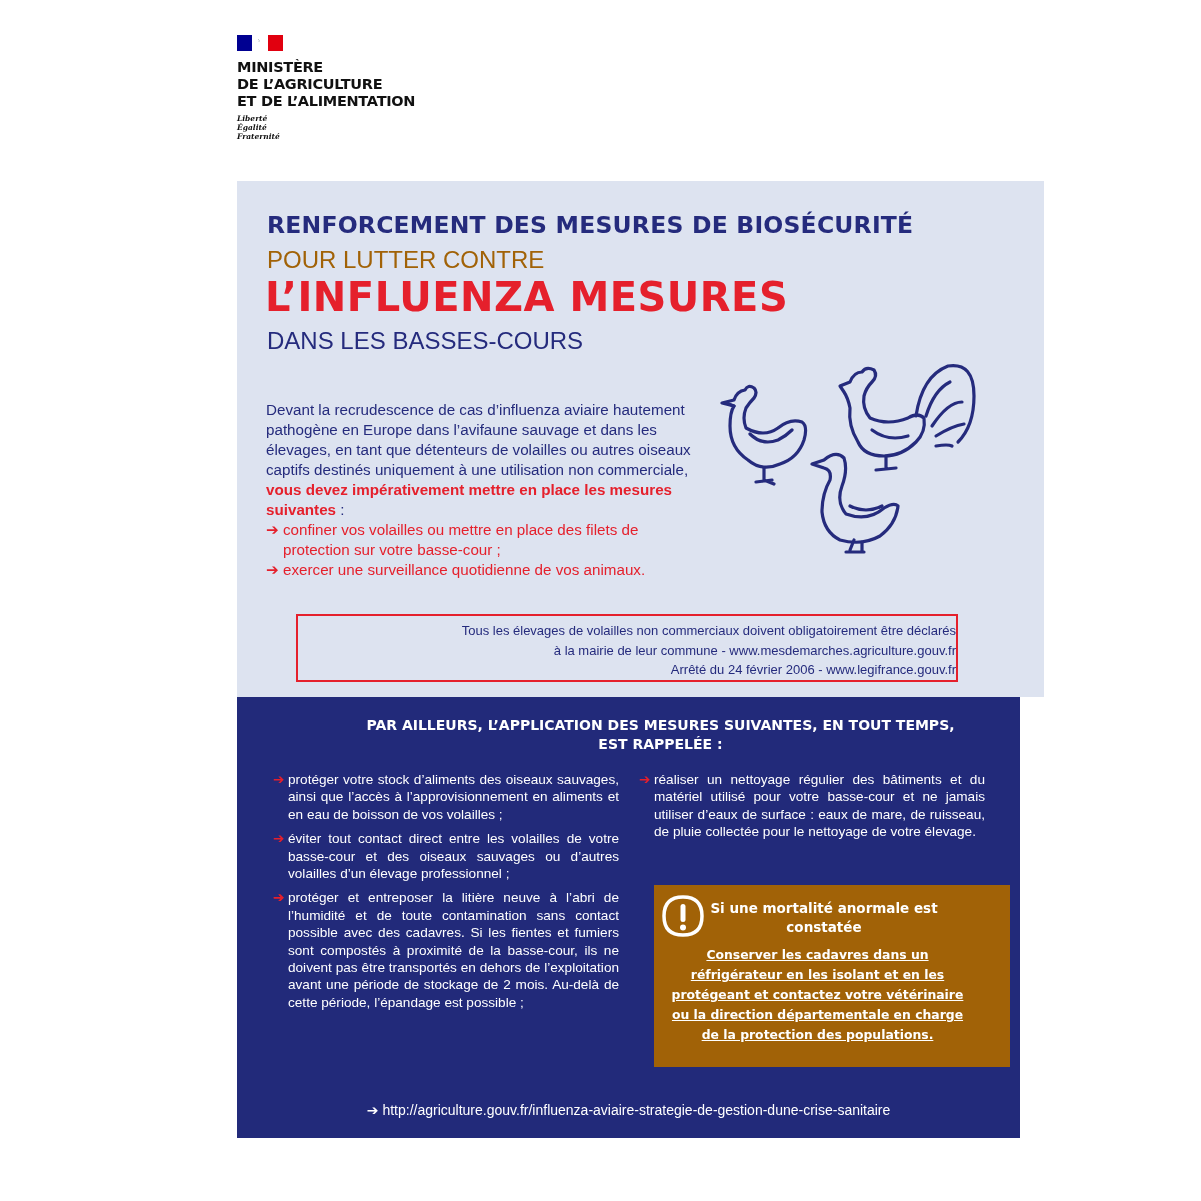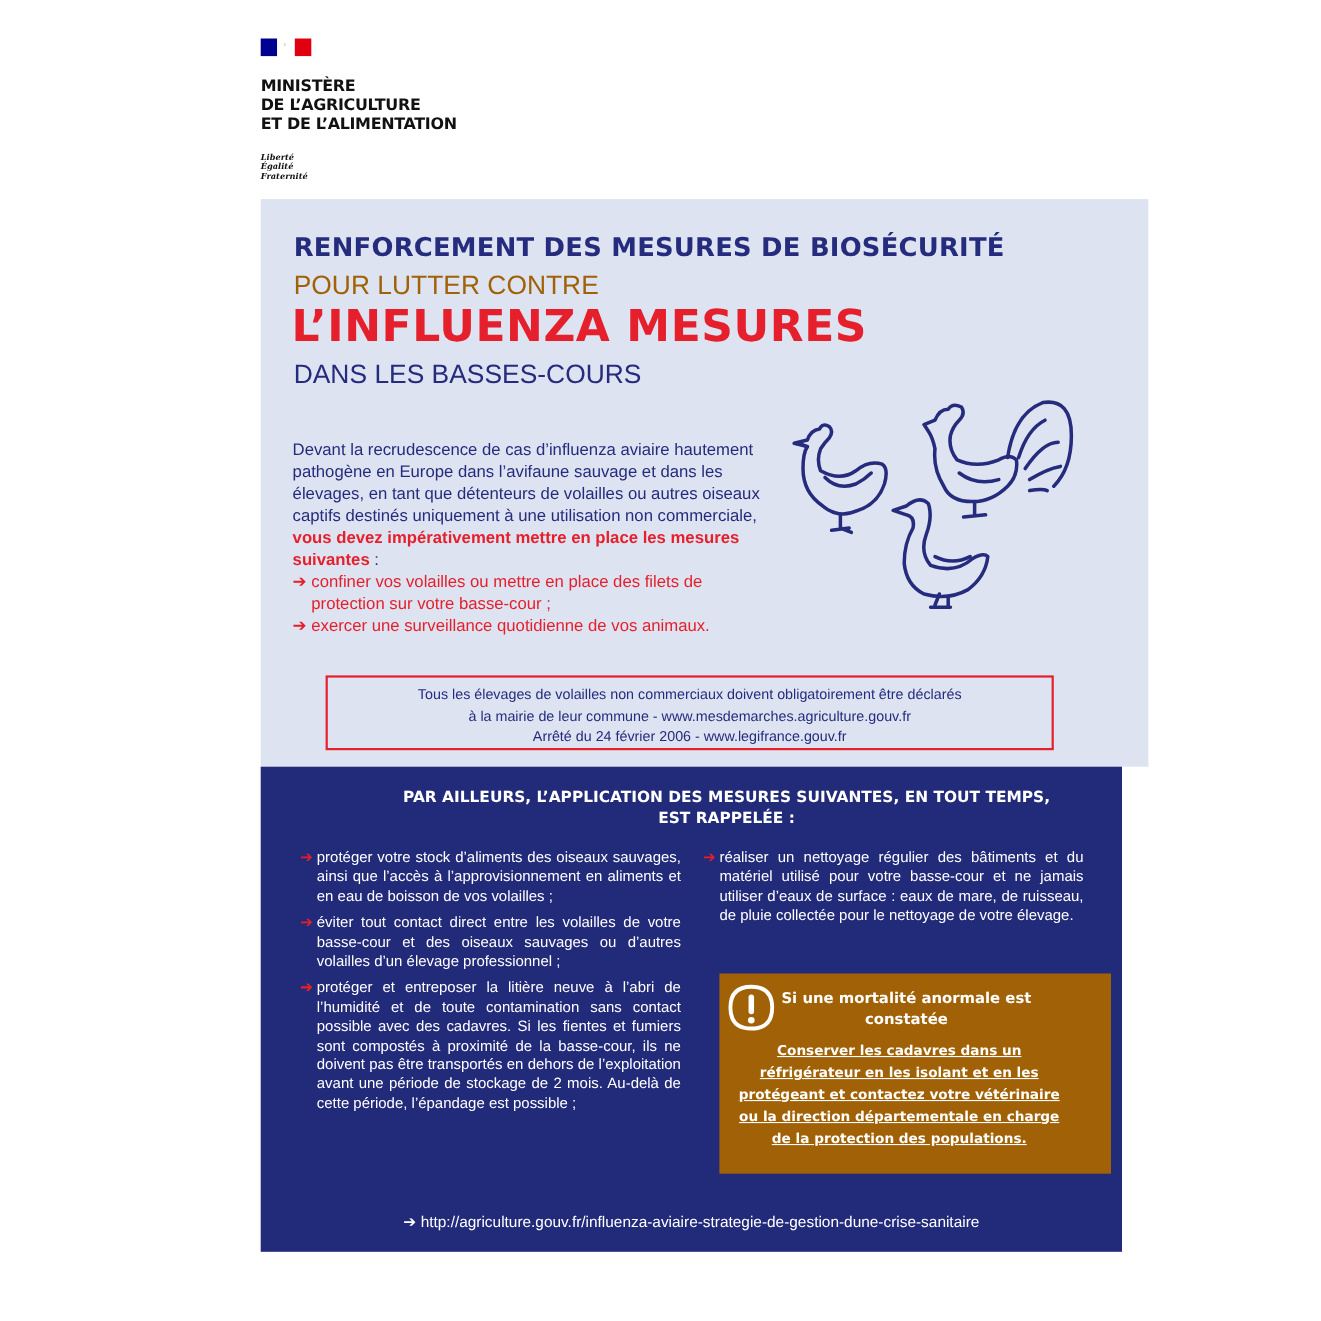--- a/index.html
+++ b/index.html
@@ -4,41 +4,41 @@
 <style>
   html, body { margin:0; padding:0; background:#ffffff; }
   body { width:1201px; height:1201px; position:relative; overflow:hidden; font-family:"Liberation Sans", "DejaVu Sans", sans-serif; }
   .logo { position:absolute; left:237px; top:35px; }
   .flag { display:flex; width:46px; height:16px; }
   .flag .b { flex:1; background:#000091; }
   .flag .w { flex:1; background:#ffffff; }
   .flag .r { flex:1; background:#e1000f; }
   .flag-wrap { position:relative; width:46px; height:16px; }
   .flag-wrap .mar { position:absolute; left:15px; top:0; width:12px; height:16px; }
-  .ministry { margin-top:20px; font-family:"DejaVu Sans", sans-serif; font-weight:bold; color:#111111; font-size:14.5px; line-height:17px; letter-spacing:-0.3px; }
-  .motto { margin-top:16px; font-family:"DejaVu Serif", serif; font-style:italic; font-weight:bold; font-size:7.5px; line-height:9px; color:#111; }
+  .ministry { margin-top:8px; font-family:"DejaVu Sans", sans-serif; font-weight:bold; color:#111111; font-size:14.5px; line-height:17px; letter-spacing:-0.3px; }
+  .motto { margin-top:4px; font-family:"DejaVu Serif", serif; font-style:italic; font-weight:bold; font-size:7.5px; line-height:9px; color:#111; }
 
   .panel { position:absolute; left:237px; top:181px; width:783px; height:957px; }
   .light { position:absolute; left:0; top:0; width:783px; height:516px; background:#dde3f0;padding-left:24px; }
   .dark  { position:absolute; left:0; top:516px; width:783px; height:441px; background:#222a7a; }
 
   .h1 { position:absolute; left:30px; top:30px; font-family:"DejaVu Sans", sans-serif; font-weight:bold; font-size:23.5px; color:#252b7d; letter-spacing:0.2px; white-space:nowrap; }
   .h2 { position:absolute; left:30px; top:65px; font-size:24px; color:#a16207; white-space:nowrap; }
   .h3 { position:absolute; left:28px; top:93px; font-family:"DejaVu Sans", sans-serif; font-weight:bold; font-size:40px; color:#e5202c; white-space:nowrap; letter-spacing:0.5px; }
   .h4 { position:absolute; left:30px; top:146px; font-size:24px; color:#252b7d; white-space:nowrap; }
 
   .intro { position:absolute; left:29px; top:219px; width:440px; font-size:15.2px; line-height:20px; color:#252b7d; }
   .intro .red { color:#e5202c; }
   .intro .bold { font-weight:bold; }
   .arrow-line { display:flex; color:#e5202c; }
   .arrow-line .arr { width:17px; flex:none; color:#e5202c; font-weight:bold; }
 
   .birds { position:absolute; left:475px; top:165px; width:270px; height:210px; }
 
-  .notice { position:absolute; left:59px; top:433px; width:662px; height:68px; border:2px solid #e5202c; box-sizing:border-box; text-align:center; font-size:13px; line-height:19.5px; color:#252b7d; padding-top:5px; }
+  .notice { position:absolute; left:59px; top:433px; width:662px; height:68px; border:2px solid #e5202c; box-sizing:border-box; text-align:right; font-size:13px; line-height:19.5px; color:#252b7d; padding-top:5px; }
 
   .reminder { position:absolute; left:0; top:19px; width:783px; text-align:center; font-family:"DejaVu Sans", sans-serif; font-weight:bold; font-size:14px; line-height:19px; color:#ffffff;padding-left:32px; }
   .col { position:absolute; font-size:13.6px; line-height:17.4px; color:#ffffff; text-align:justify; }
   .col-left { left:36px; top:74px; width:346px; }
   .col-right { left:402px; top:74px; width:346px; }
   .item { position:relative; padding-left:15px; margin-bottom:7px; }
   .item .arr { position:absolute; left:0; top:0; color:#e5202c; font-weight:bold; }
 
   .alert { position:absolute; left:417px; top:188px; width:356px; height:182px; background:#a16207; color:#ffffff; }
   .alert-icon { position:absolute; left:7px; top:9px; width:44px; height:44px; }

